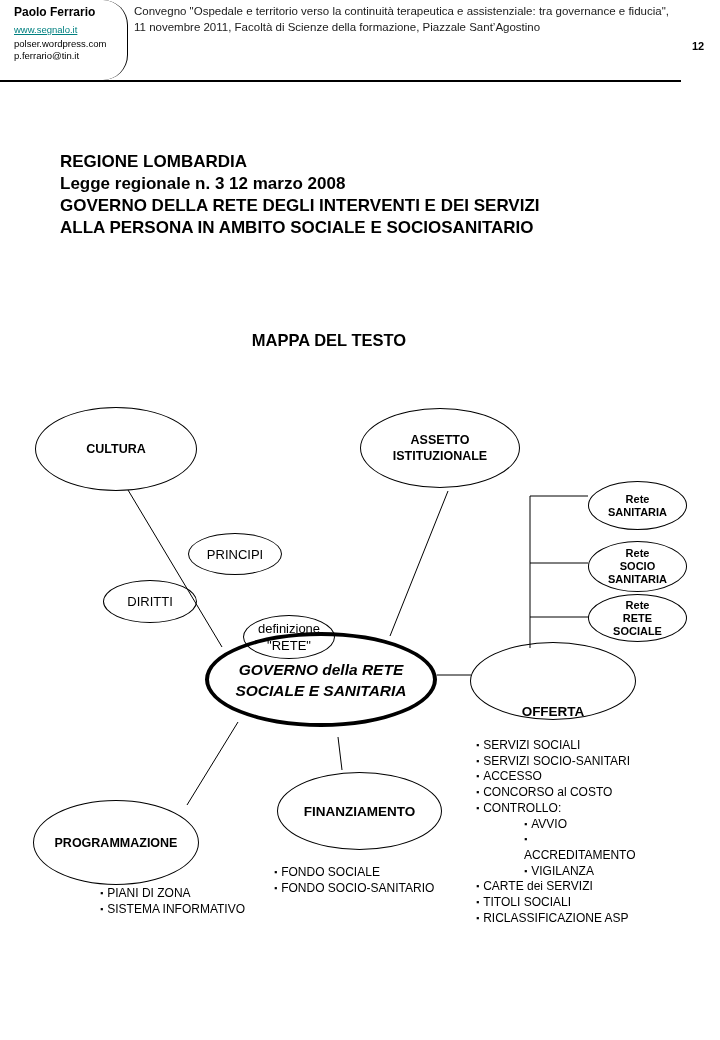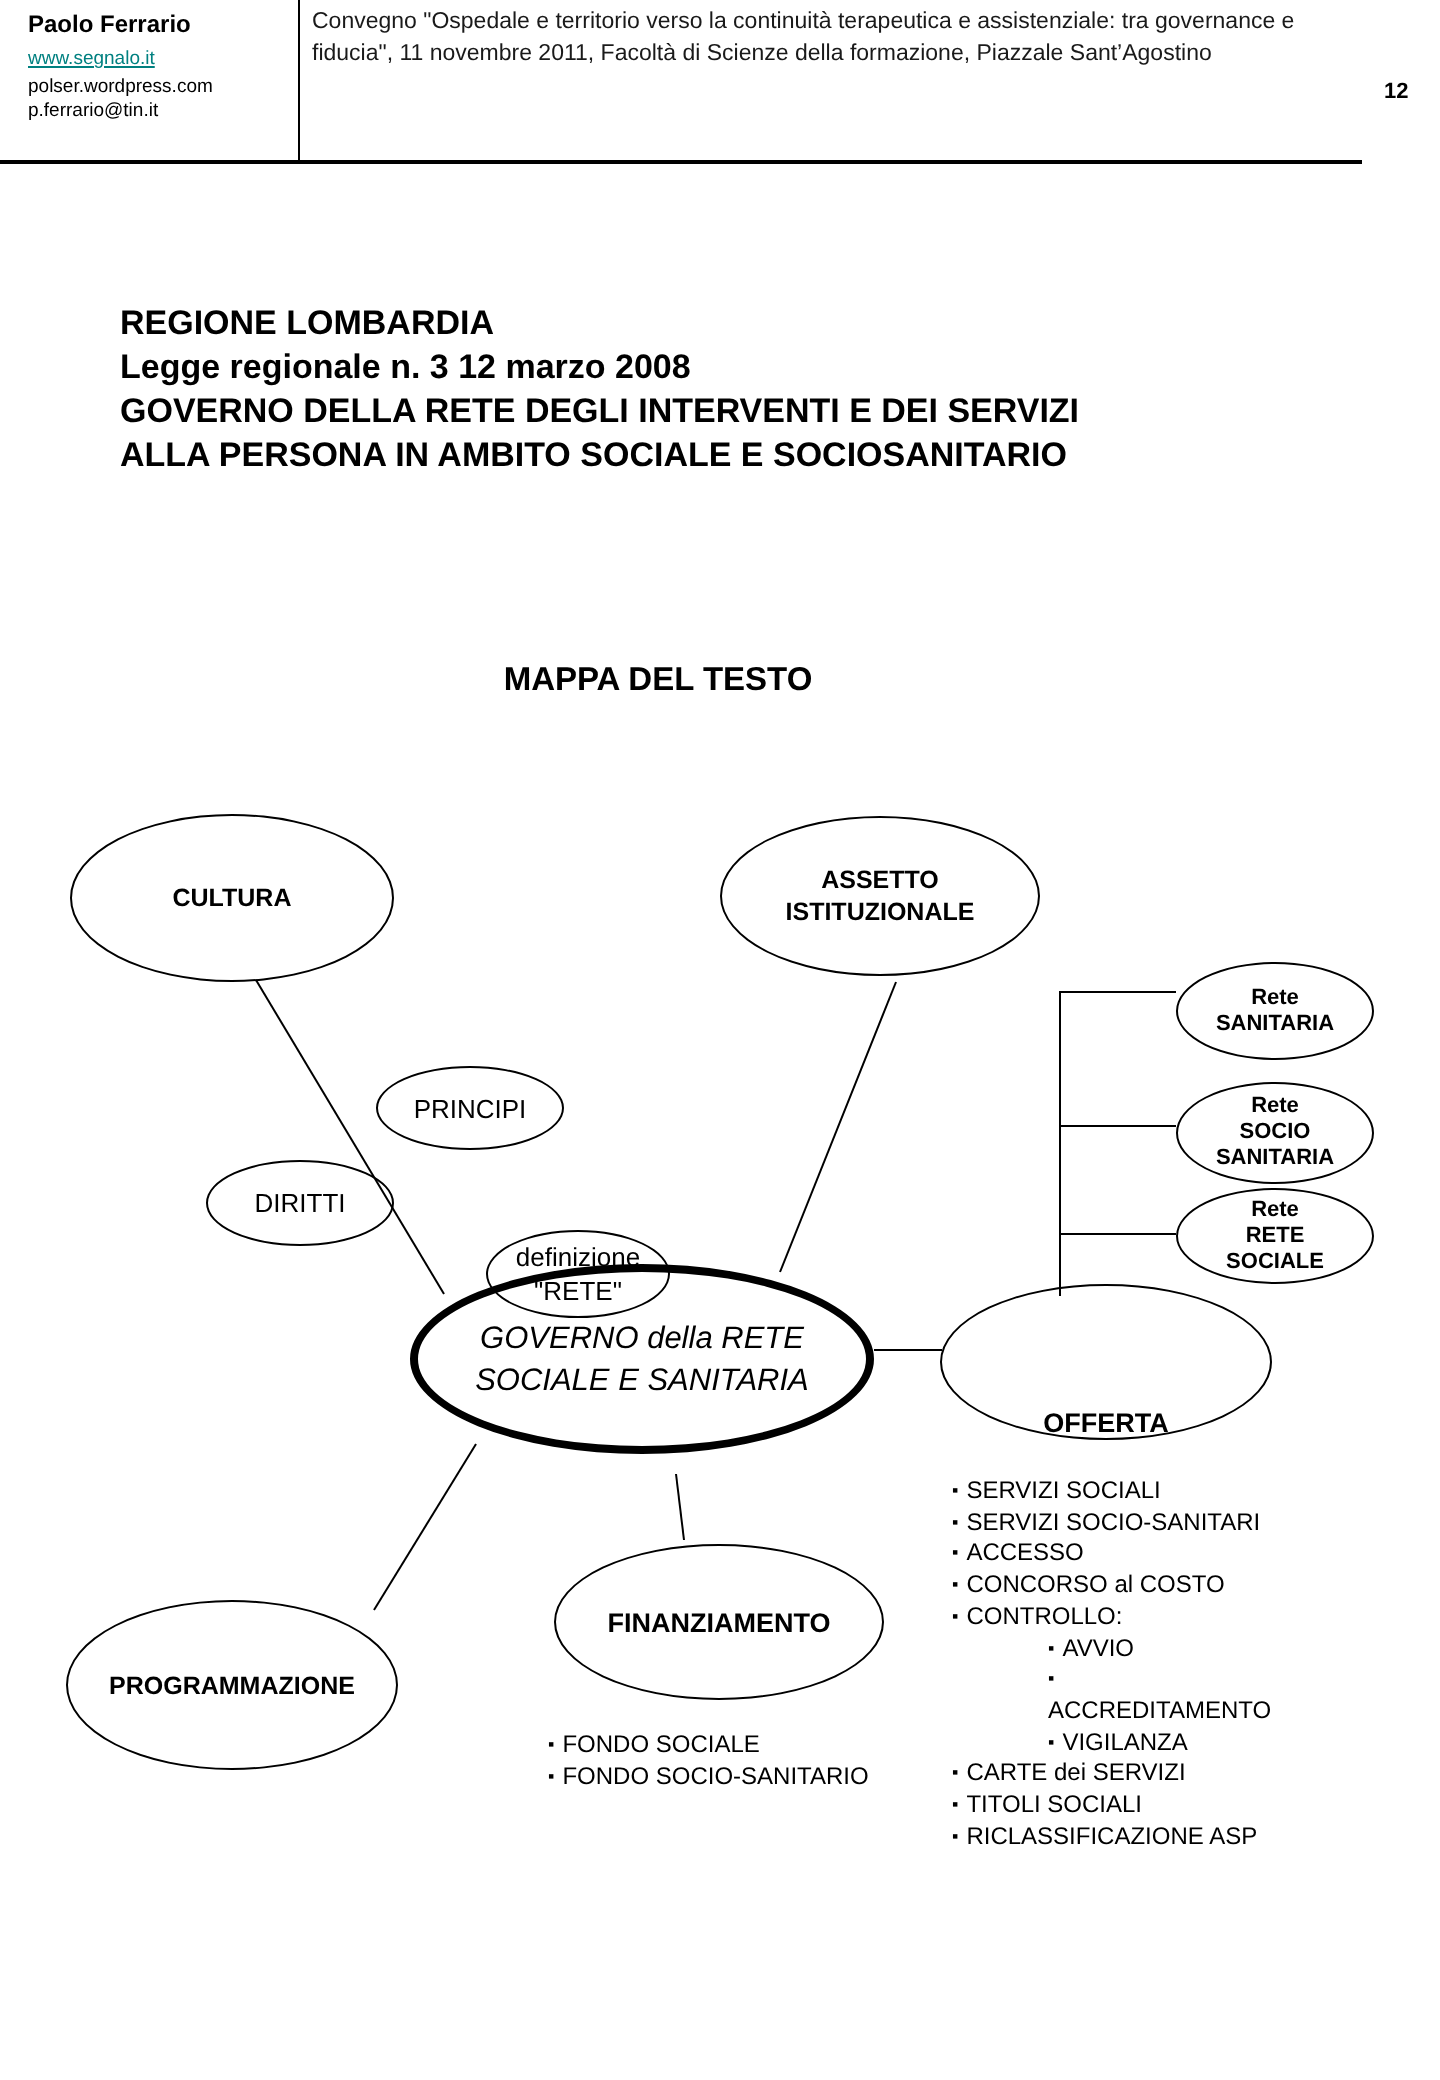--- a/index.html
+++ b/index.html
@@ -4,39 +4,39 @@
 <style>
   html,body{margin:0;padding:0;background:#888;}
   *{box-sizing:border-box;}
   .slide{
     position:relative;width:720px;height:1040px;background:#fff;
     font-family:"Liberation Sans", sans-serif;color:#000;overflow:hidden;
     margin:0 auto;
   }
   
   .header{position:absolute;left:0;top:0;width:681px;height:82px;border-bottom:2px solid #000;display:flex;}
-  .header-left{width:150px;border-right:1px solid #000;padding:5px 6px 0 14px;}
+  .header-left{width:128px;border-right:1px solid #000;padding:5px 6px 0 14px;border-radius:25px;}
   .author-name{font-size:12px;font-weight:bold;line-height:14px;}
   .author-link{font-size:9.5px;line-height:11px;color:#008080;text-decoration:underline;display:inline-block;margin-top:1px;}
   .author-line{font-size:9.5px;line-height:11px;margin-top:1px;}
   .header-right{flex:1;padding:4px 4px 0 6px;font-size:11.5px;line-height:15.5px;color:#1a1a1a;}
   .slide-number{position:absolute;left:692px;top:40px;font-size:11px;font-weight:bold;}
   
   .title-block{position:absolute;left:60px;top:151px;width:640px;font-size:17px;font-weight:bold;line-height:22px;}
   .map-heading{position:absolute;left:0;top:331px;width:658px;text-align:center;font-size:16.5px;font-weight:bold;}
   
   .lines-svg{position:absolute;left:0;top:0;width:720px;height:1040px;}
   .node{
     position:absolute;border:1px solid #000;border-radius:50%;
     display:flex;flex-direction:column;align-items:center;justify-content:center;
     text-align:center;background:transparent;
   }
   .node span{display:block;}
   .bold{font-weight:bold;}
-  .node-governo{border-width:4px;font-weight:normal;font-style:italic;font-size:15.5px;line-height:21px;text-align:center;}
+  .node-governo{border-width:4px;font-weight:bold;font-style:italic;font-size:15.5px;line-height:21px;text-align:center;}
   
   .blist{position:absolute;font-size:12px;line-height:15.7px;white-space:nowrap;}
   .blist .row{display:block;}
   .blist .ind{padding-left:48px;}
   .blist .bullet{font-size:9px;vertical-align:1px;margin-right:4px;}
   
   .footer{position:absolute;right:8px;top:1014px;width:700px;text-align:right;font-size:12.5px;font-weight:bold;}
 </style>
 </head>
 <body>
@@ -123,20 +123,24 @@
   </div>
 
   <div class="node bold" style="left:33px;top:800px;width:166px;height:85px;font-size:12.5px;">
     <span>PROGRAMMAZIONE</span>
   </div>
 
   <div class="node bold" style="left:277px;top:772px;width:165px;height:78px;font-size:13.5px;">
     <span>FINANZIAMENTO</span>
   </div>
 
+  <div class="blist" style="left:100px;top:886px;">
+      <div class="row"><span class="bullet">▪</span>PIANI DI ZONA</div>
+      <div class="row"><span class="bullet">▪</span>SISTEMA INFORMATIVO</div>
+    </div>
 
   <div class="blist" style="left:274px;top:865px;">
       <div class="row"><span class="bullet">▪</span>FONDO SOCIALE</div>
       <div class="row"><span class="bullet">▪</span>FONDO SOCIO-SANITARIO</div>
     </div>
 
   <div class="blist" style="left:476px;top:738px;">
       <div class="row"><span class="bullet">▪</span>SERVIZI SOCIALI</div>
       <div class="row"><span class="bullet">▪</span>SERVIZI SOCIO-SANITARI</div>
       <div class="row"><span class="bullet">▪</span>ACCESSO</div>

